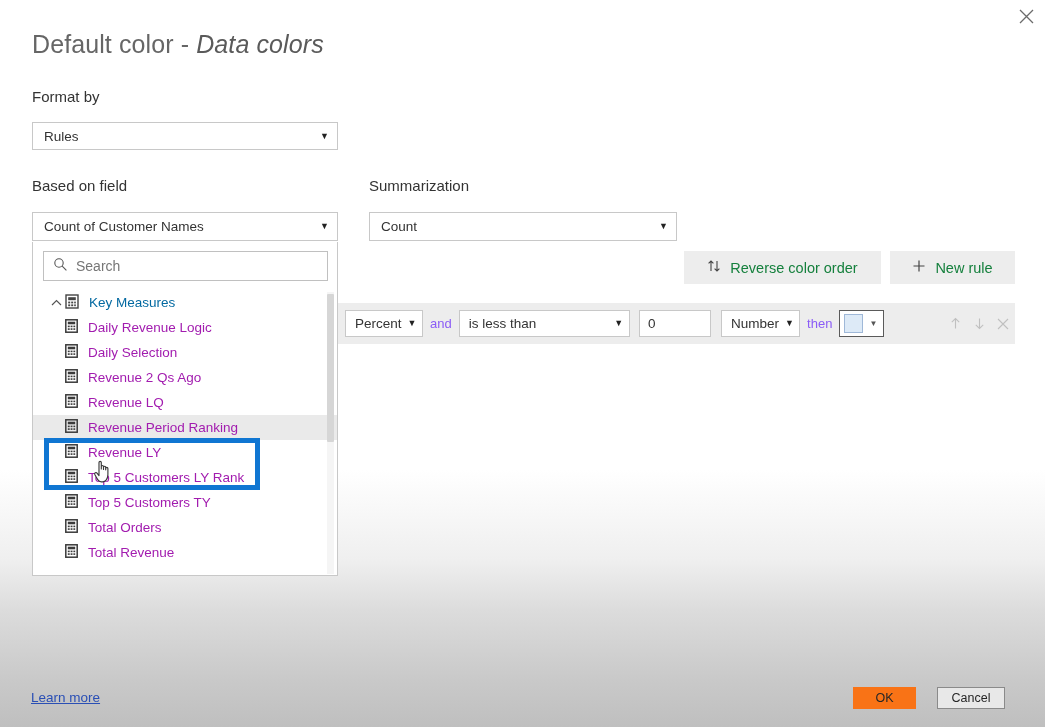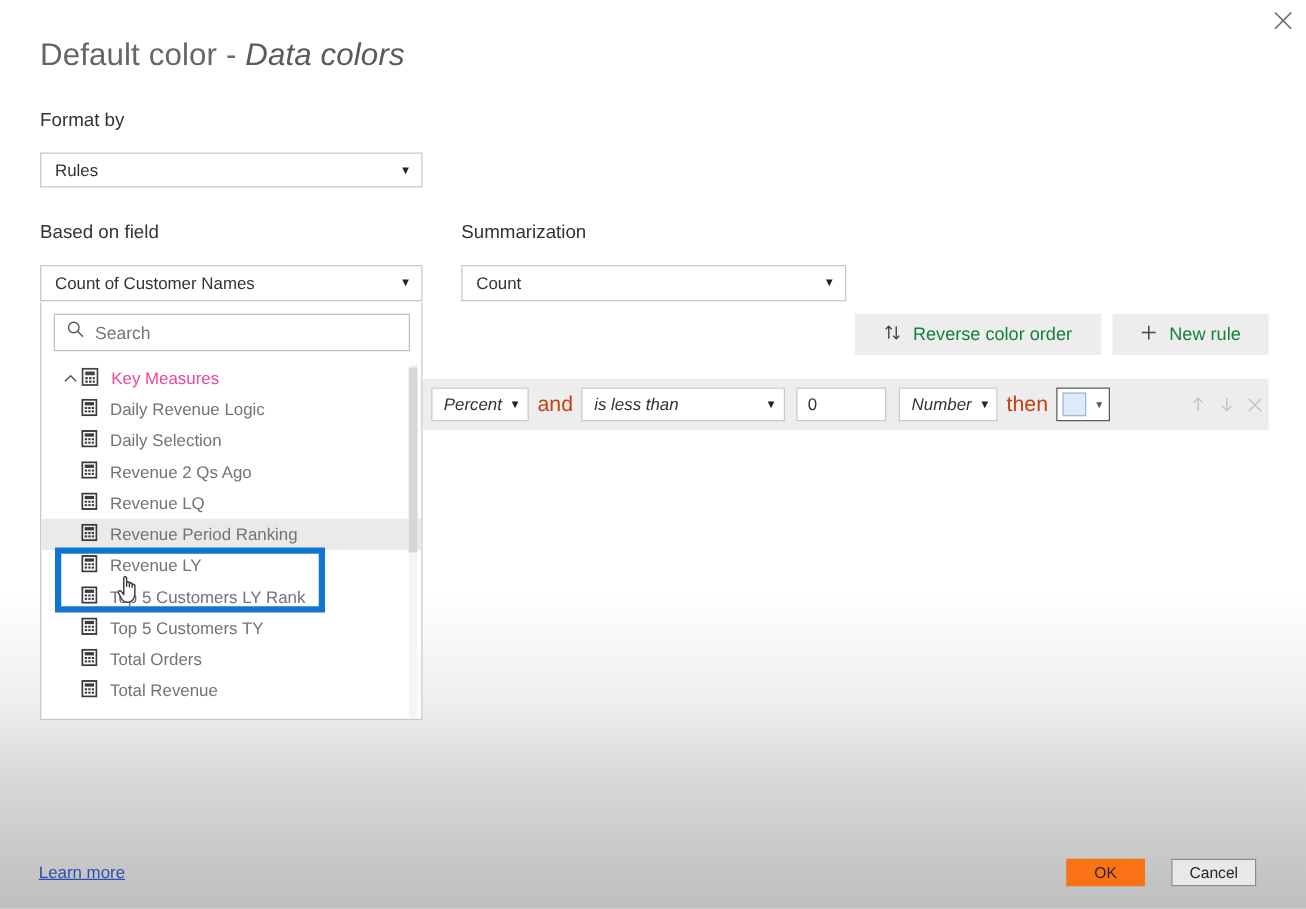--- a/index.html
+++ b/index.html
@@ -126,25 +126,25 @@
     width: 306px;
     height: 286px;
     overflow: hidden;
   }
   .tree-row {
     position: relative;
     height: 25px;
     display: flex;
     align-items: center;
     font-size: 13.5px;
-    color: #737373;
+    color: #a21caf;
     white-space: nowrap;
     cursor: pointer;
   }
-  .tree-row.group { color: #ec4899; }
+  .tree-row.group { color: #0369a1; }
   .tree-row.hover { background: #eaeaea; }
   .chev {
     width: 14px;
     margin-left: 16px;
     flex: 0 0 auto;
     display: flex;
     align-items: center;
     justify-content: center;
   }
   .ic-measure {
@@ -210,25 +210,24 @@
     height: 27px;
     background: #fff;
     border: 1px solid #c8c8c8;
     display: flex;
     align-items: center;
     padding: 0 6px 0 9px;
     font-size: 13.5px;
     color: #333;
     white-space: nowrap;
     cursor: pointer;
-    font-style: italic;
   }
   .rule-row .sep {
-    font-size: 17px;
-    color: #c2410c;
+    font-size: 13px;
+    color: #8b5cf6;
     margin: 0 7px;
     white-space: nowrap;
   }
   .num-input {
     box-sizing: border-box;
     height: 27px;
     background: #fff;
     border: 1px solid #c8c8c8;
     font-family: "Liberation Sans", sans-serif;
     font-size: 13.5px;

